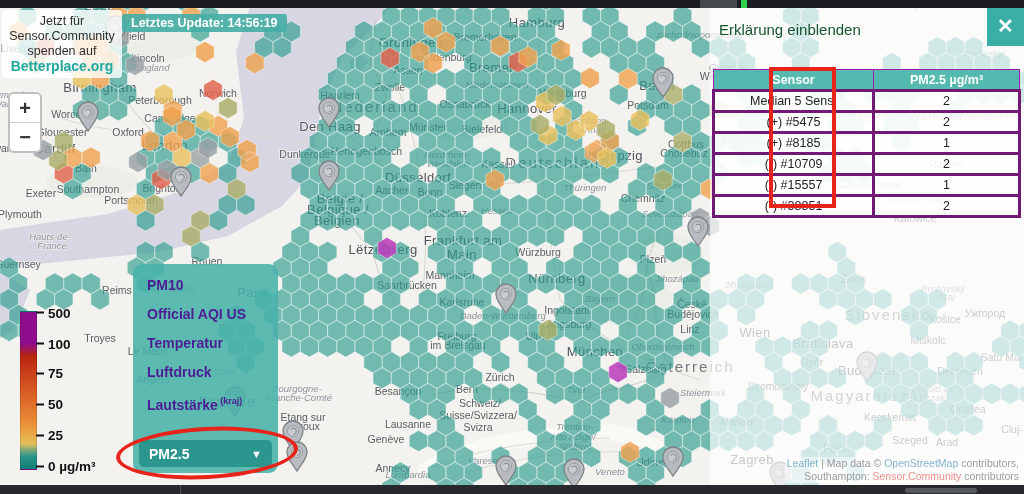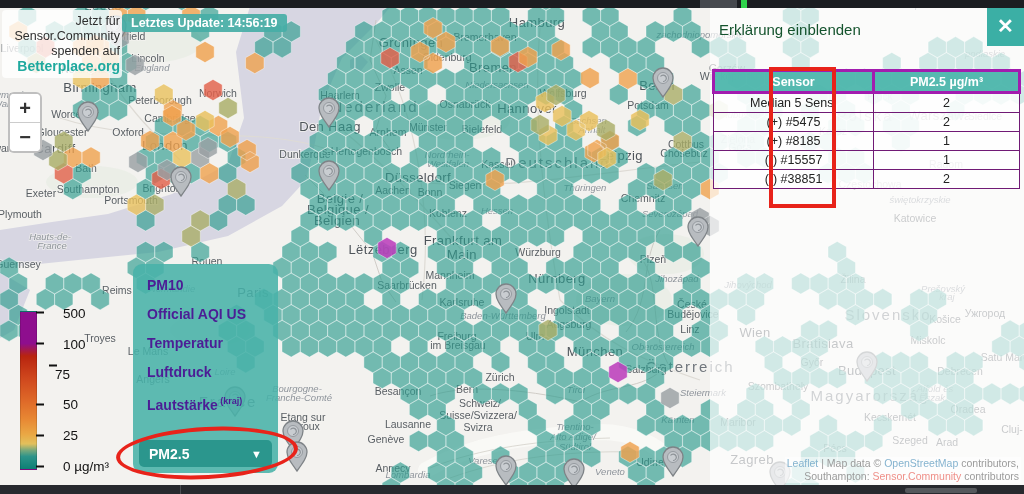--- a/index.html
+++ b/index.html
@@ -15,58 +15,58 @@
   .lR{font-size:15px;letter-spacing:2px;fill:#70767c}
   
   .strip-top{position:absolute;left:0;top:0;width:1024px;height:8px;background:#1b1d21;z-index:60}
   .strip-top .seg{position:absolute;left:700px;top:0;width:37px;height:8px;background:#46494e}
   .strip-top .grn{position:absolute;left:741px;top:0;width:6px;height:8px;background:#2fd24b}
   .strip-bottom{position:absolute;left:0;top:485px;width:1024px;height:9px;background:#27292e;z-index:60}
   .strip-bottom .pillbar{position:absolute;left:905px;top:3px;width:72px;height:5px;border-radius:2px;background:#55585c}
   .strip-bottom .vline{position:absolute;left:180px;top:0;width:1px;height:9px;background:#4b4e53}
   
   .donate{position:absolute;left:2px;top:10px;width:116px;background:rgba(255,255,255,.8);
-          border-radius:4px;text-align:right;font-size:12.5px;color:#2e2e2e;line-height:15px;
+          border-radius:4px;text-align:center;font-size:12.5px;color:#2e2e2e;line-height:15px;
           padding:4px 2px;z-index:10}
   .donate .link{color:#1fa99e;font-weight:bold;font-size:14px;cursor:pointer}
   
   .badge{position:absolute;left:122px;top:14px;background:rgba(70,174,166,.92);color:#fff;
          font-weight:bold;font-size:12.5px;padding:2px 9px;border-radius:3px;z-index:10;white-space:nowrap}
   
   .zoomctl{position:absolute;left:8px;top:92px;width:30px;border:2px solid rgba(0,0,0,.25);
            border-radius:6px;overflow:hidden;z-index:10;background:#fff}
   .zb{width:100%;height:28px;background:#fff;font-size:20px;font-weight:bold;color:#333;
       display:flex;align-items:center;justify-content:center;cursor:pointer}
   .zb + .zb{border-top:1px solid #ccc}
   
   .scale{position:absolute;left:20px;top:311px;height:157px;z-index:10}
   .scale .bar{position:absolute;left:0;top:0;width:15px;height:157px;border:1px solid rgba(0,0,0,.12);
     background:linear-gradient(to bottom,#8e0e8e 0%,#8e0e8e 20%,#b8240f 28%,#cf471d 42%,#dd6527 55%,
       #e88733 68%,#eaa845 78%,#e2c05c 84%,#79a97b 88%,#2d948a 92%,#0d7f74 100%)}
   .tick{position:absolute;left:16px;display:flex;align-items:center;transform:translateY(-50%);white-space:nowrap}
   .tick .tl{width:8px;height:2px;background:#111}
-  .tick .tt{margin-left:19px;font-size:13.5px;font-weight:normal;color:#111}
+  .tick .tt{margin-left:4px;font-size:13.5px;font-weight:bold;color:#111}
   
   .menu{position:absolute;left:133px;top:264px;width:145px;height:209px;background:rgba(72,178,168,.88);
         border-radius:9px;z-index:10;padding-top:7px;box-sizing:border-box}
   .mi{height:29px;line-height:29px;padding-left:14px;color:#4c1d95;font-weight:bold;font-size:14px;cursor:pointer}
   .mi sup{font-size:9px;font-weight:bold}
   .pill{position:absolute;left:6px;right:6px;bottom:6px;height:27px;background:#2b968d;border-radius:5px;
         color:#fff;font-weight:bold;font-size:14px;display:flex;align-items:center;
         justify-content:space-between;padding:0 10px;cursor:pointer}
   .pill .arrow{font-size:11px}
   
   .panel{position:absolute;left:710px;top:8px;width:314px;height:477px;background:rgba(255,255,255,.68);z-index:20}
   .ptitle{position:absolute;left:9px;top:13px;font-size:15px;color:#14532d;cursor:pointer}
   .pclose{position:absolute;right:0;top:-2px;width:37px;height:40px;background:#3bafa5;color:#fff;
           font-size:20px;font-weight:bold;display:flex;align-items:center;justify-content:center;cursor:pointer}
   .ptable{position:absolute;left:2px;top:61px;width:306px;border-collapse:collapse;font-size:12.5px;
           color:#222;text-align:center;table-layout:fixed}
-  .ptable th{background:rgba(77,182,172,.95);color:#fff;font-weight:bold;border:3px solid #a21caf;height:19px;padding:0}
-  .ptable td{background:rgba(255,255,255,.75);border:1px solid #701a75;height:18px;padding:0}
+  .ptable th{background:rgba(77,182,172,.95);color:#fff;font-weight:bold;border:1px solid #a21caf;height:19px;padding:0}
+  .ptable td{background:rgba(255,255,255,.75);border:3px solid #701a75;height:18px;padding:0}
   
   .attr{position:absolute;right:3px;bottom:11px;text-align:right;font-size:10.5px;line-height:13px;
         color:#9b9b9b;z-index:25;background:rgba(255,255,255,.5);padding:0 2px}
   .attr .lnk{color:#85b3cf;cursor:pointer}
   .attr .comm{color:#ef8f88}
   
   .annbox{position:absolute;z-index:50;box-sizing:border-box;border-style:solid}
   .annell{position:absolute;z-index:50;box-sizing:border-box;border-style:solid;border-radius:50%}
 </style>
 </head>
@@ -343,21 +343,21 @@
   <div class="bar"></div>
   <div id="scale-ticks">
       <div class="tick" style="top: 1%;">
         <div class="tl"></div>
         <div class="tt">500</div>
       </div>
       <div class="tick" style="top: 21%;">
         <div class="tl"></div>
         <div class="tt">100</div>
       </div>
-      <div class="tick" style="top: 39.5%; flex-direction: column;">
+      <div class="tick" style="top: 39.5%;">
         <div class="tl"></div>
         <div class="tt">75</div>
       </div>
       <div class="tick" style="top: 59.5%;">
         <div class="tl"></div>
         <div class="tt">50</div>
       </div>
       <div class="tick" style="top: 79%;">
         <div class="tl"></div>
         <div class="tt">25</div>
@@ -404,20 +404,24 @@
         </tr>
         <tr>
           <td>(+) #5475</td>
           <td>2</td>
         </tr>
         <tr>
           <td>(+) #8185</td>
           <td>1</td>
         </tr>
         <tr>
+          <td>(-) #10709</td>
+          <td>2</td>
+        </tr>
+        <tr>
           <td>(-) #15557</td>
           <td>1</td>
         </tr>
         <tr>
           <td>(-) #38851</td>
           <td>2</td>
         </tr>
       </tbody>
   </table>
 </div>

